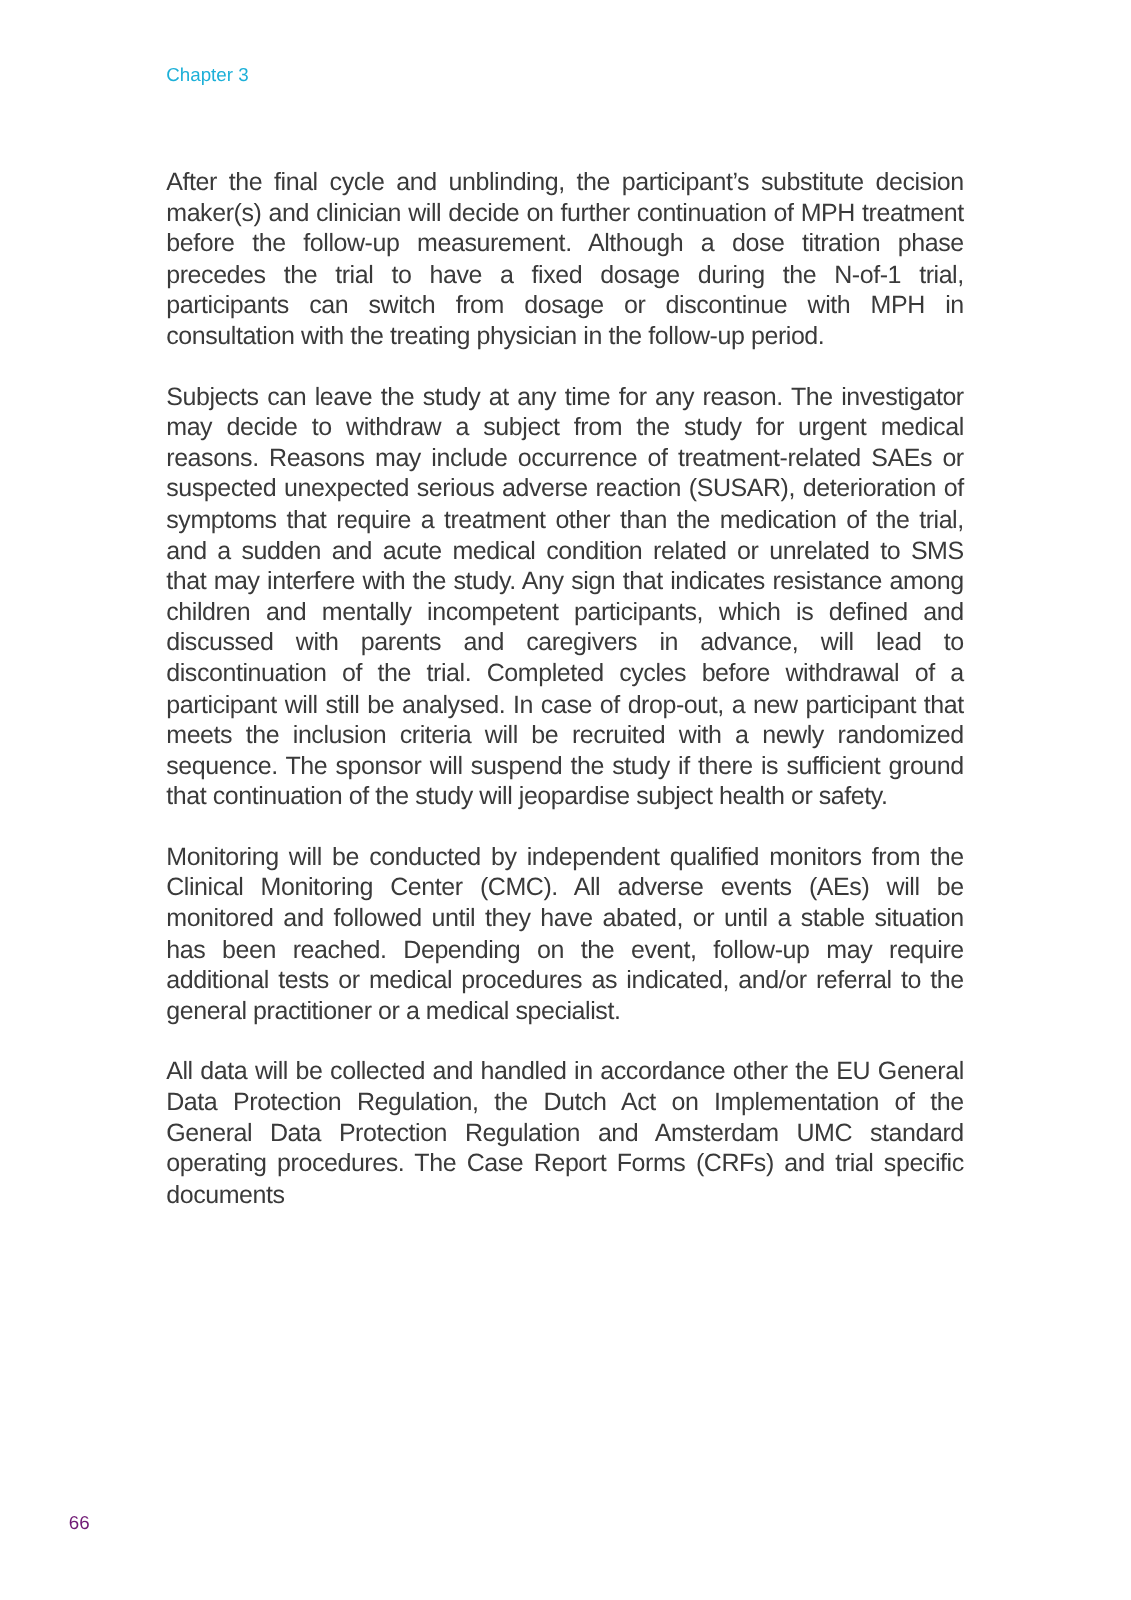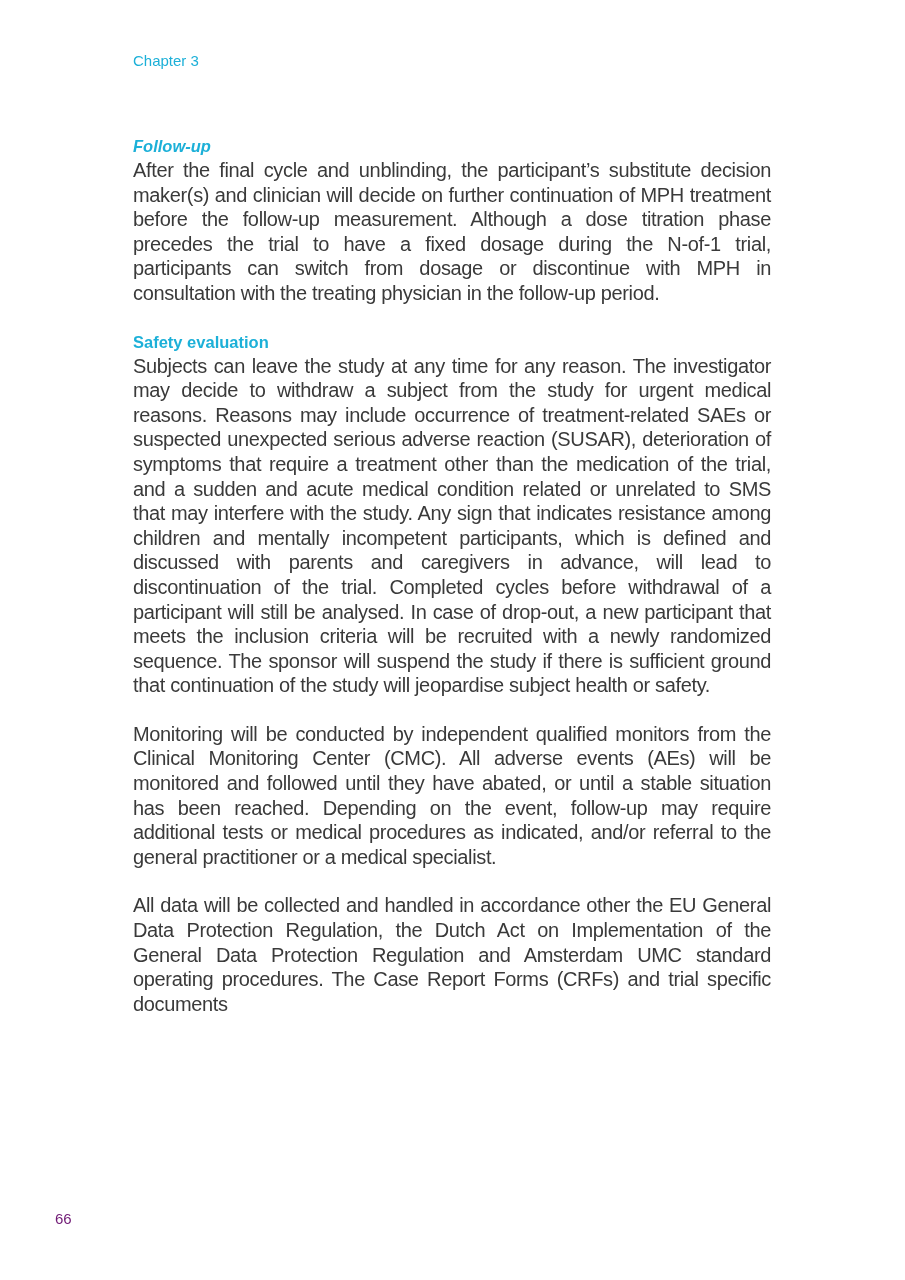--- a/index.html
+++ b/index.html
@@ -12,25 +12,23 @@
   .section-heading.italic { font-style:italic; }
   .para { font-size:20px; line-height:24.6px; text-align:justify; margin:0; letter-spacing:-0.35px; }
   .gap { height:24px; }
 </style>
 </head>
 <body>
 
 <div class="running-head">Chapter 3</div>
 
 <div class="content">
-  <h3 class="section-heading italic">Follow-up</h3>
   <p class="para">After the final cycle and unblinding, the participant’s substitute decision maker(s) and clinician will decide on further continuation of MPH treatment before the follow-up measurement. Although a dose titration phase precedes the trial to have a fixed dosage during the N-of-1 trial, participants can switch from dosage or discontinue with MPH in consultation with the treating physician in the follow-up period.</p>
   <div class="gap"></div>
 
-  <h3 class="section-heading">Safety evaluation</h3>
   <p class="para">Subjects can leave the study at any time for any reason. The investigator may decide to withdraw a subject from the study for urgent medical reasons. Reasons may include occurrence of treatment-related SAEs or suspected unexpected serious adverse reaction (SUSAR), deterioration of symptoms that require a treatment other than the medication of the trial, and a sudden and acute medical condition related or unrelated to SMS that may interfere with the study. Any sign that indicates resistance among children and mentally incompetent participants, which is defined and discussed with parents and caregivers in advance, will lead to discontinuation of the trial. Completed cycles before withdrawal of a participant will still be analysed. In case of drop-out, a new participant that meets the inclusion criteria will be recruited with a newly randomized sequence. The sponsor will suspend the study if there is sufficient ground that continuation of the study will jeopardise subject health or safety.</p>
   <div class="gap"></div>
   <p class="para">Monitoring will be conducted by independent qualified monitors from the Clinical Monitoring Center (CMC). All adverse events (AEs) will be monitored and followed until they have abated, or until a stable situation has been reached. Depending on the event, follow-up may require additional tests or medical procedures as indicated, and/or referral to the general practitioner or a medical specialist.</p>
   <div class="gap"></div>
 
   <p class="para">All data will be collected and handled in accordance other the EU General Data Protection Regulation, the Dutch Act on Implementation of the General Data Protection Regulation and Amsterdam UMC standard operating procedures. The Case Report Forms (CRFs) and trial specific documents</p>
 </div>
 
 <div class="page-number">66</div>
 

